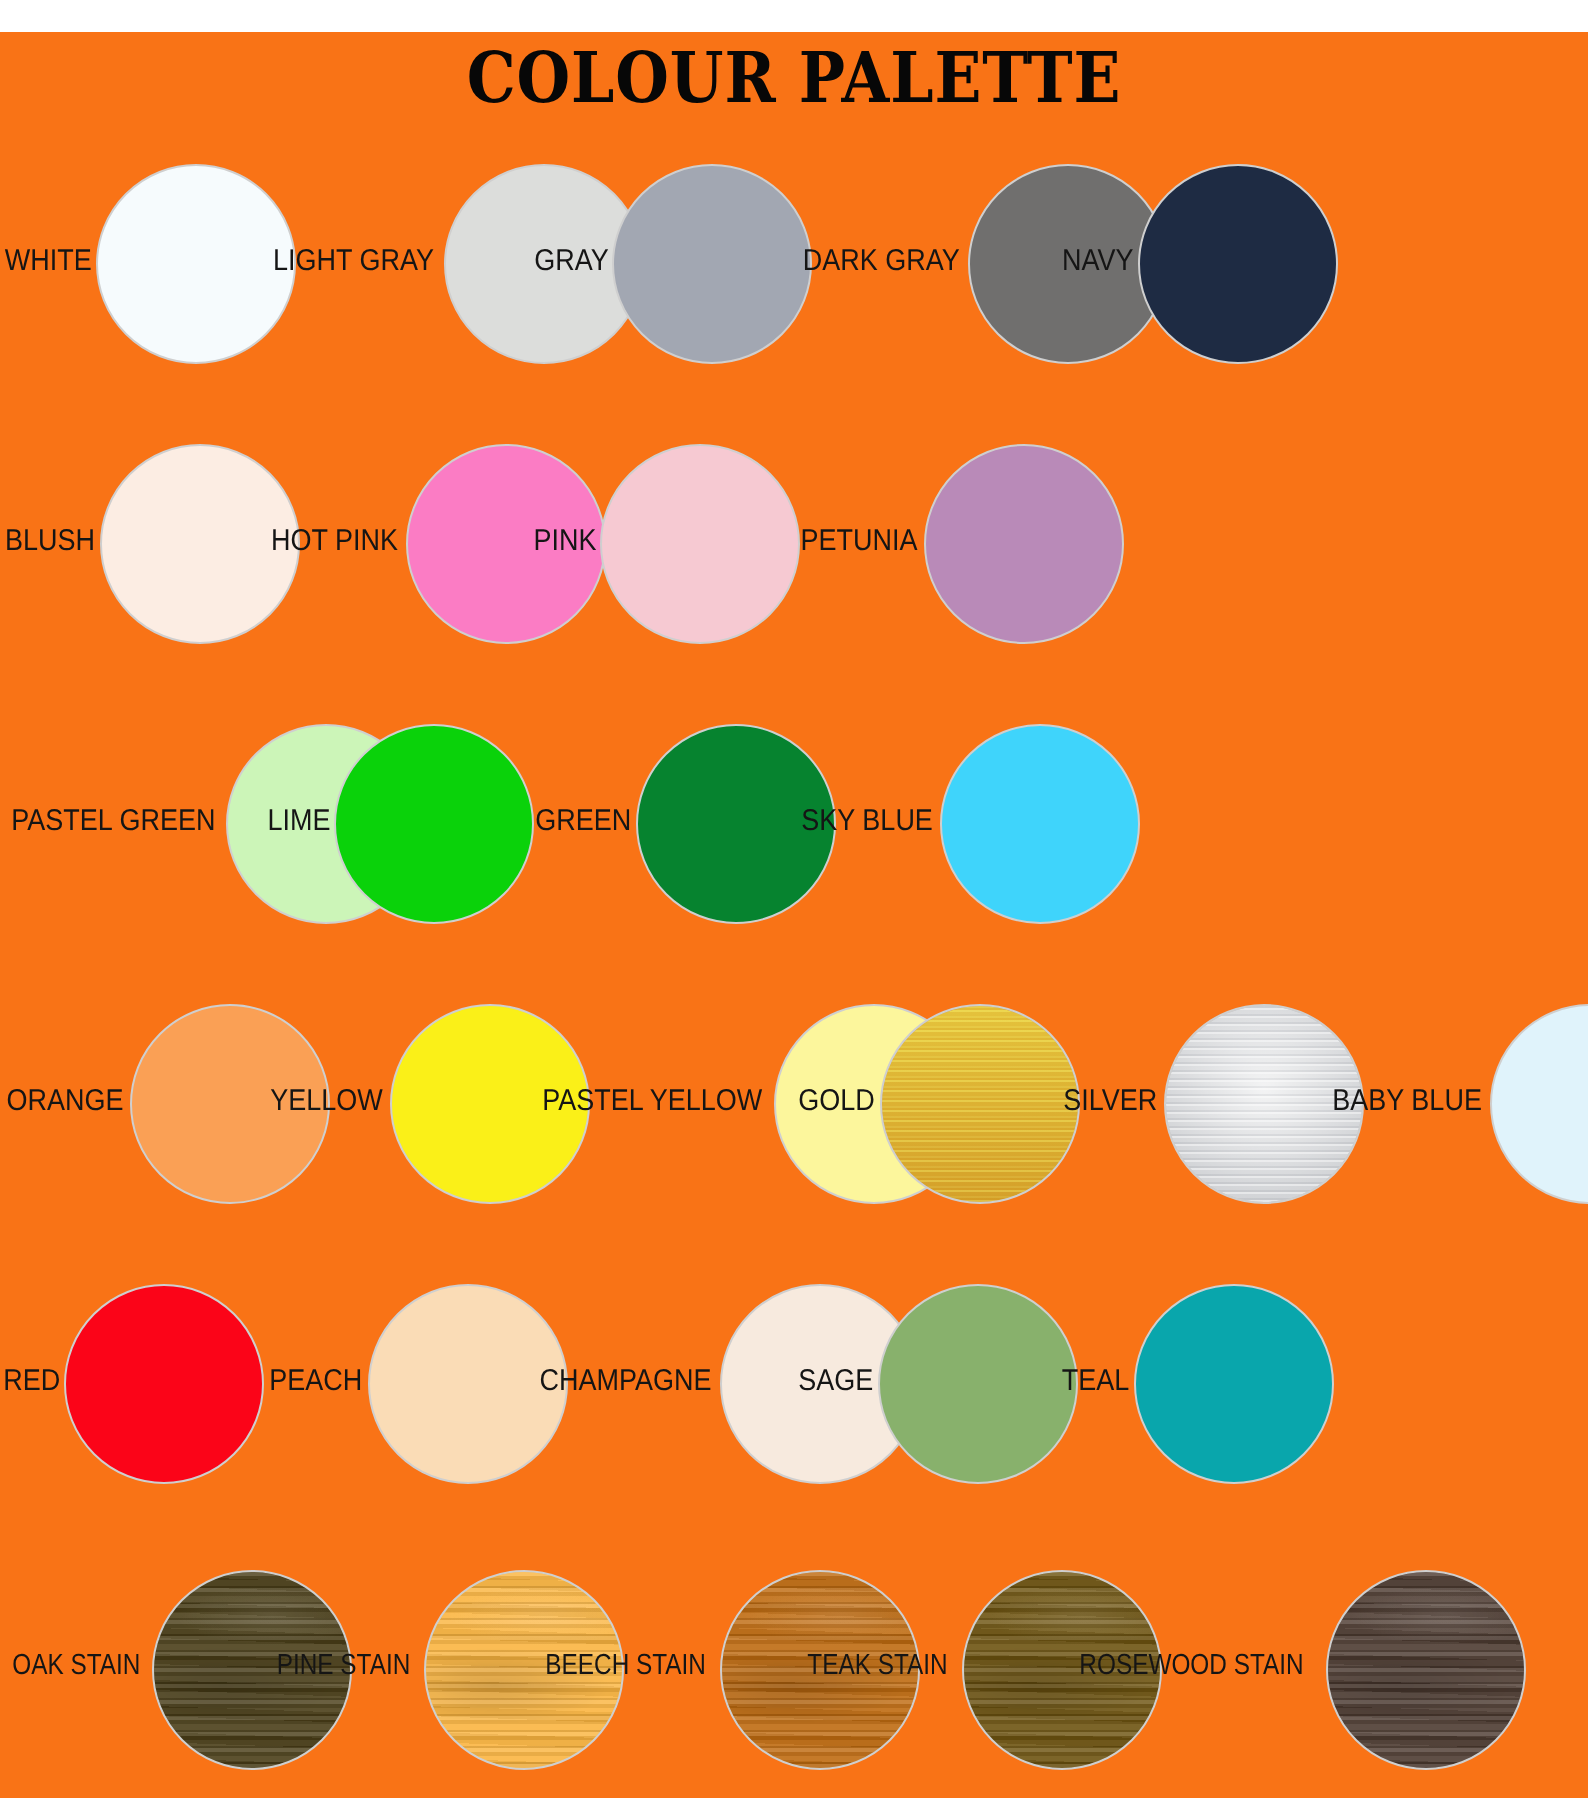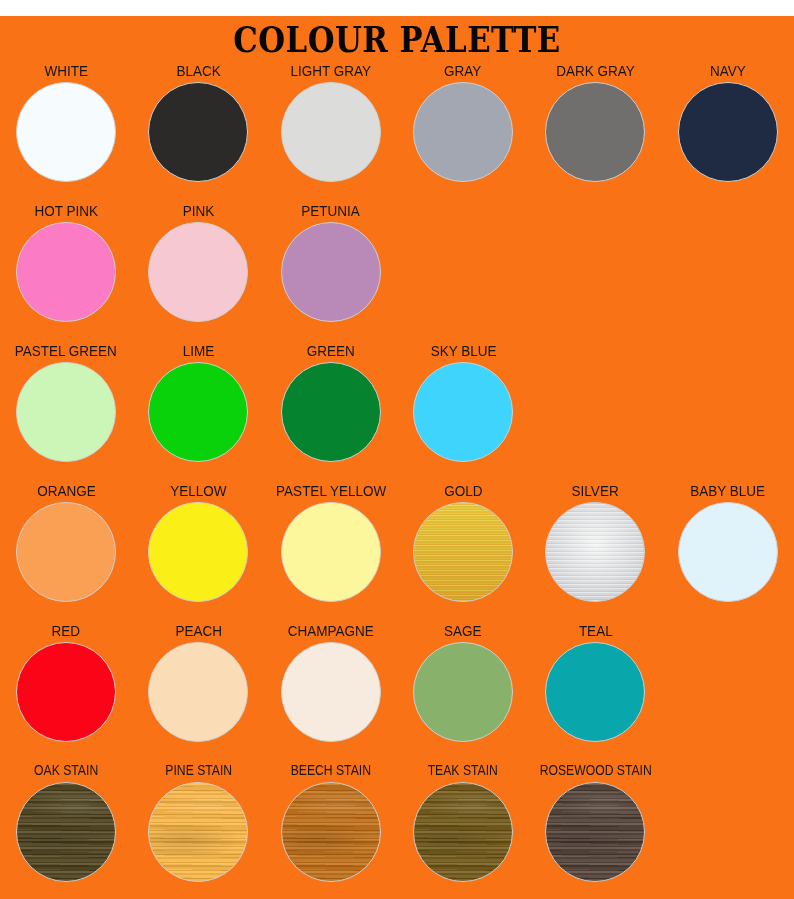--- a/index.html
+++ b/index.html
@@ -51,21 +51,21 @@
     display: flex;
     width: 794px;
     height: 140px;
     box-sizing: border-box;
   }
   .row.last { height: 145px; }
 
   .cell {
     width: 132.33px;
     display: flex;
-    flex-direction: column;
+    flex-direction: row;
     align-items: center;
     position: relative;
   }
 
   .swatch-label {
     font-family: "Liberation Sans", sans-serif;
     font-size: 15px;
     font-weight: 400;
     color: #151515;
     line-height: 17px;
@@ -173,26 +173,20 @@
 
   <div class="grid" id="palette-grid">
       <div class="row">
         <div class="cell">
           <div class="swatch-label">WHITE</div>
           <div class="swatch-wrap">
             <div class="swatch" style="background: rgb(246, 251, 253);"></div>
           </div>
         </div>
         <div class="cell">
-          <div class="swatch-label">BLACK</div>
-          <div class="swatch-wrap">
-            <div class="swatch" style="background: rgb(43, 42, 40);"></div>
-          </div>
-        </div>
-        <div class="cell">
           <div class="swatch-label">LIGHT GRAY</div>
           <div class="swatch-wrap">
             <div class="swatch" style="background: rgb(220, 221, 219);"></div>
           </div>
         </div>
         <div class="cell">
           <div class="swatch-label">GRAY</div>
           <div class="swatch-wrap">
             <div class="swatch" style="background: rgb(162, 167, 178);"></div>
           </div>
@@ -204,20 +198,26 @@
           </div>
         </div>
         <div class="cell">
           <div class="swatch-label">NAVY</div>
           <div class="swatch-wrap">
             <div class="swatch" style="background: rgb(30, 43, 67);"></div>
           </div>
         </div>
       </div>
       <div class="row">
+        <div class="cell">
+          <div class="swatch-label">BLUSH</div>
+          <div class="swatch-wrap">
+            <div class="swatch" style="background: rgb(252, 237, 227);"></div>
+          </div>
+        </div>
         <div class="cell">
           <div class="swatch-label">HOT PINK</div>
           <div class="swatch-wrap">
             <div class="swatch" style="background: rgb(251, 124, 196);"></div>
           </div>
         </div>
         <div class="cell">
           <div class="swatch-label">PINK</div>
           <div class="swatch-wrap">
             <div class="swatch" style="background: rgb(246, 201, 210);"></div>

